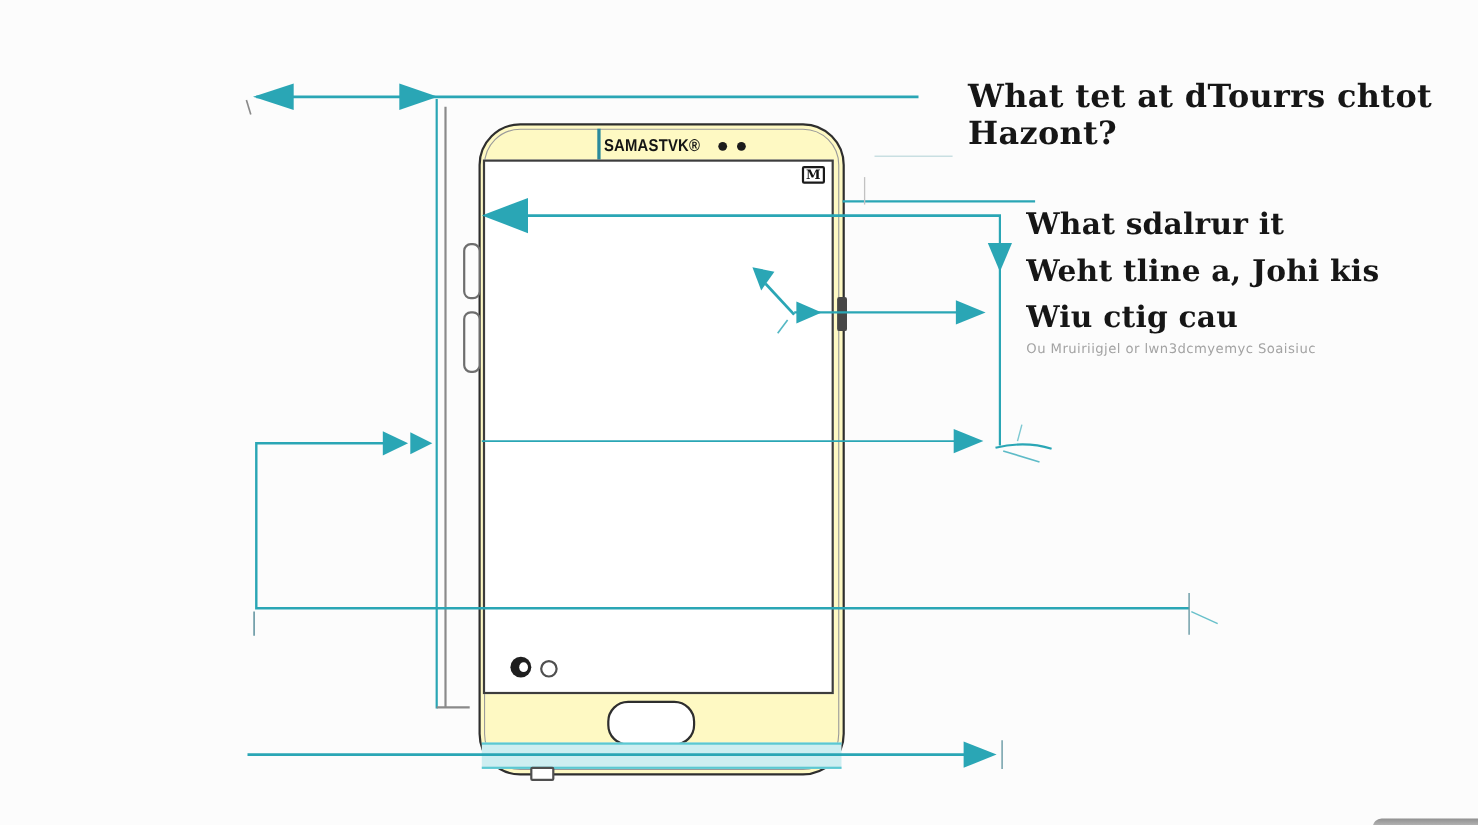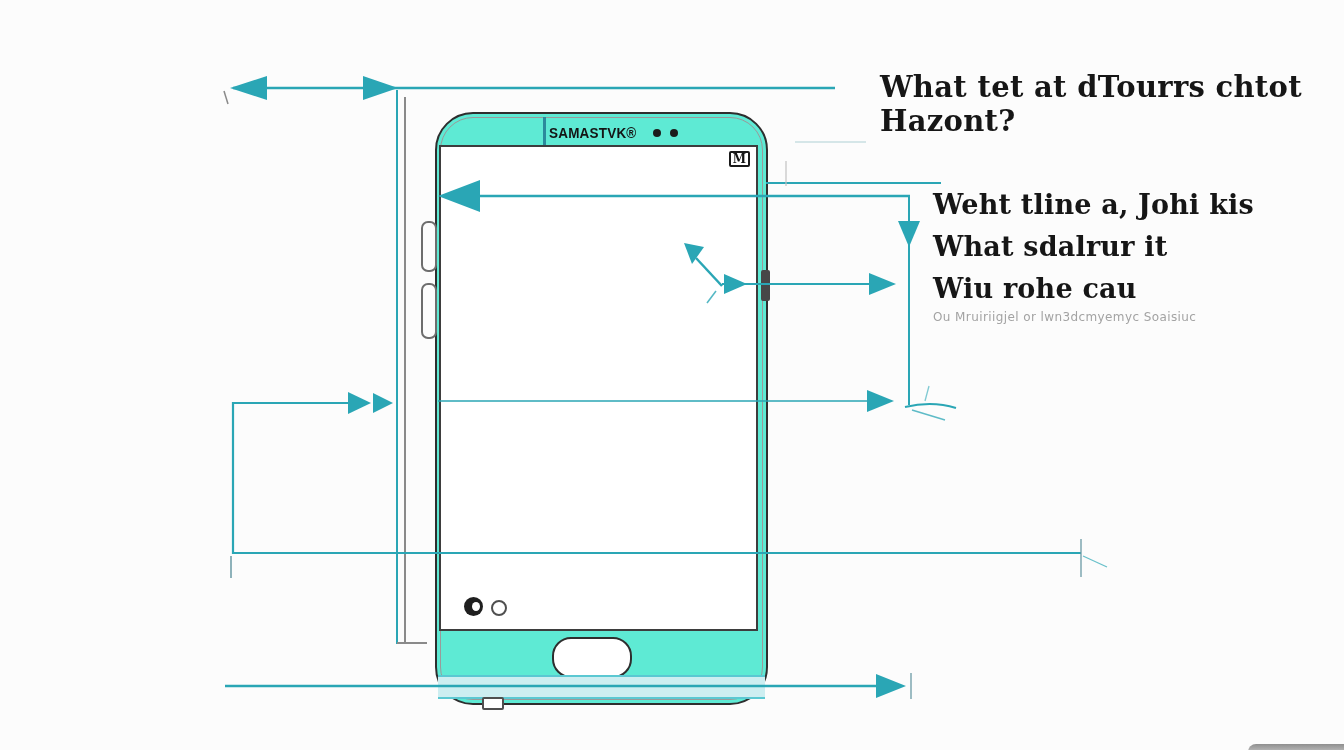--- a/index.html
+++ b/index.html
@@ -1,20 +1,20 @@
 <!DOCTYPE html>
 <html style="--accent: #2aa6b5; --band-fill: #cdeef1; --band-border: #5bc8d2;"><head>
 <meta charset="utf-8">
 <style>
   html,body{margin:0;padding:0;background:#fbfbfb;}
   #canvas{position:relative;width:1344px;height:750px;background:#fcfcfc;overflow:hidden;
           font-family:"Liberation Sans",sans-serif;}
   
   .phone{position:absolute;left:435px;top:112px;width:329px;height:589px;
-         border:2.5px solid #2e2e2e;border-radius:38px;background:#5eead4;}
+         border:2.5px solid #2e2e2e;border-radius:38px;background:#fef9c3;}
   .phone-inner{position:absolute;inset:3px;border:1px solid #9a9a9a;border-radius:33px;}
   .brand{position:absolute;left:112px;top:11px;font:800 13.5px "Liberation Sans",sans-serif;
          color:#141414;letter-spacing:0.2px;transform:scaleY(1.15);}
   .brand-tick{position:absolute;left:106px;top:3px;width:2.5px;height:32px;background:#2b8a9c;}
   .cam-dot{position:absolute;width:8px;height:8px;border-radius:50%;background:#1c1c1c;top:15px;}
   .d1{left:216px;} .d2{left:233px;}
   .screen{position:absolute;left:2px;top:31px;width:315px;height:482px;border:2px solid #3d3d3d;background:#fff;}
   .status-icon{position:absolute;right:6px;top:4px;font:800 12px "DejaVu Serif",serif;color:#111;
                border:2px solid #1a1a1a;border-radius:2px;line-height:12px;padding:0 2px;}
   .app-icon{position:absolute;left:23px;top:450px;width:19px;height:19px;border-radius:50%;background:#1f1f1f;}
@@ -121,20 +121,20 @@
     </g>
     <g>
       <line x1="795" y1="142" x2="866" y2="142" stroke="#c9dfe2" stroke-width="1.5"></line>
       <line x1="786" y1="161" x2="786" y2="186" stroke="#c2c2c2" stroke-width="1.2"></line>
     </g>
   </svg>
 
   <div class="title">What tet at dTourrs chtot Hazont?</div>
 
   <div class="note">
+    <div class="note-line">What sdalrur it</div>
     <div class="note-line">Weht tline a, Johi kis</div>
-    <div class="note-line">What sdalrur it</div>
-    <div class="note-line">Wiu rohe cau</div>
+    <div class="note-line">Wiu ctig cau</div>
     <div class="note-caption">Ou Mruiriigjel or lwn3dcmyemyc Soaisiuc</div>
   </div>
 
   <div class="corner-chip"></div>
 </div>
 
 </body></html>

